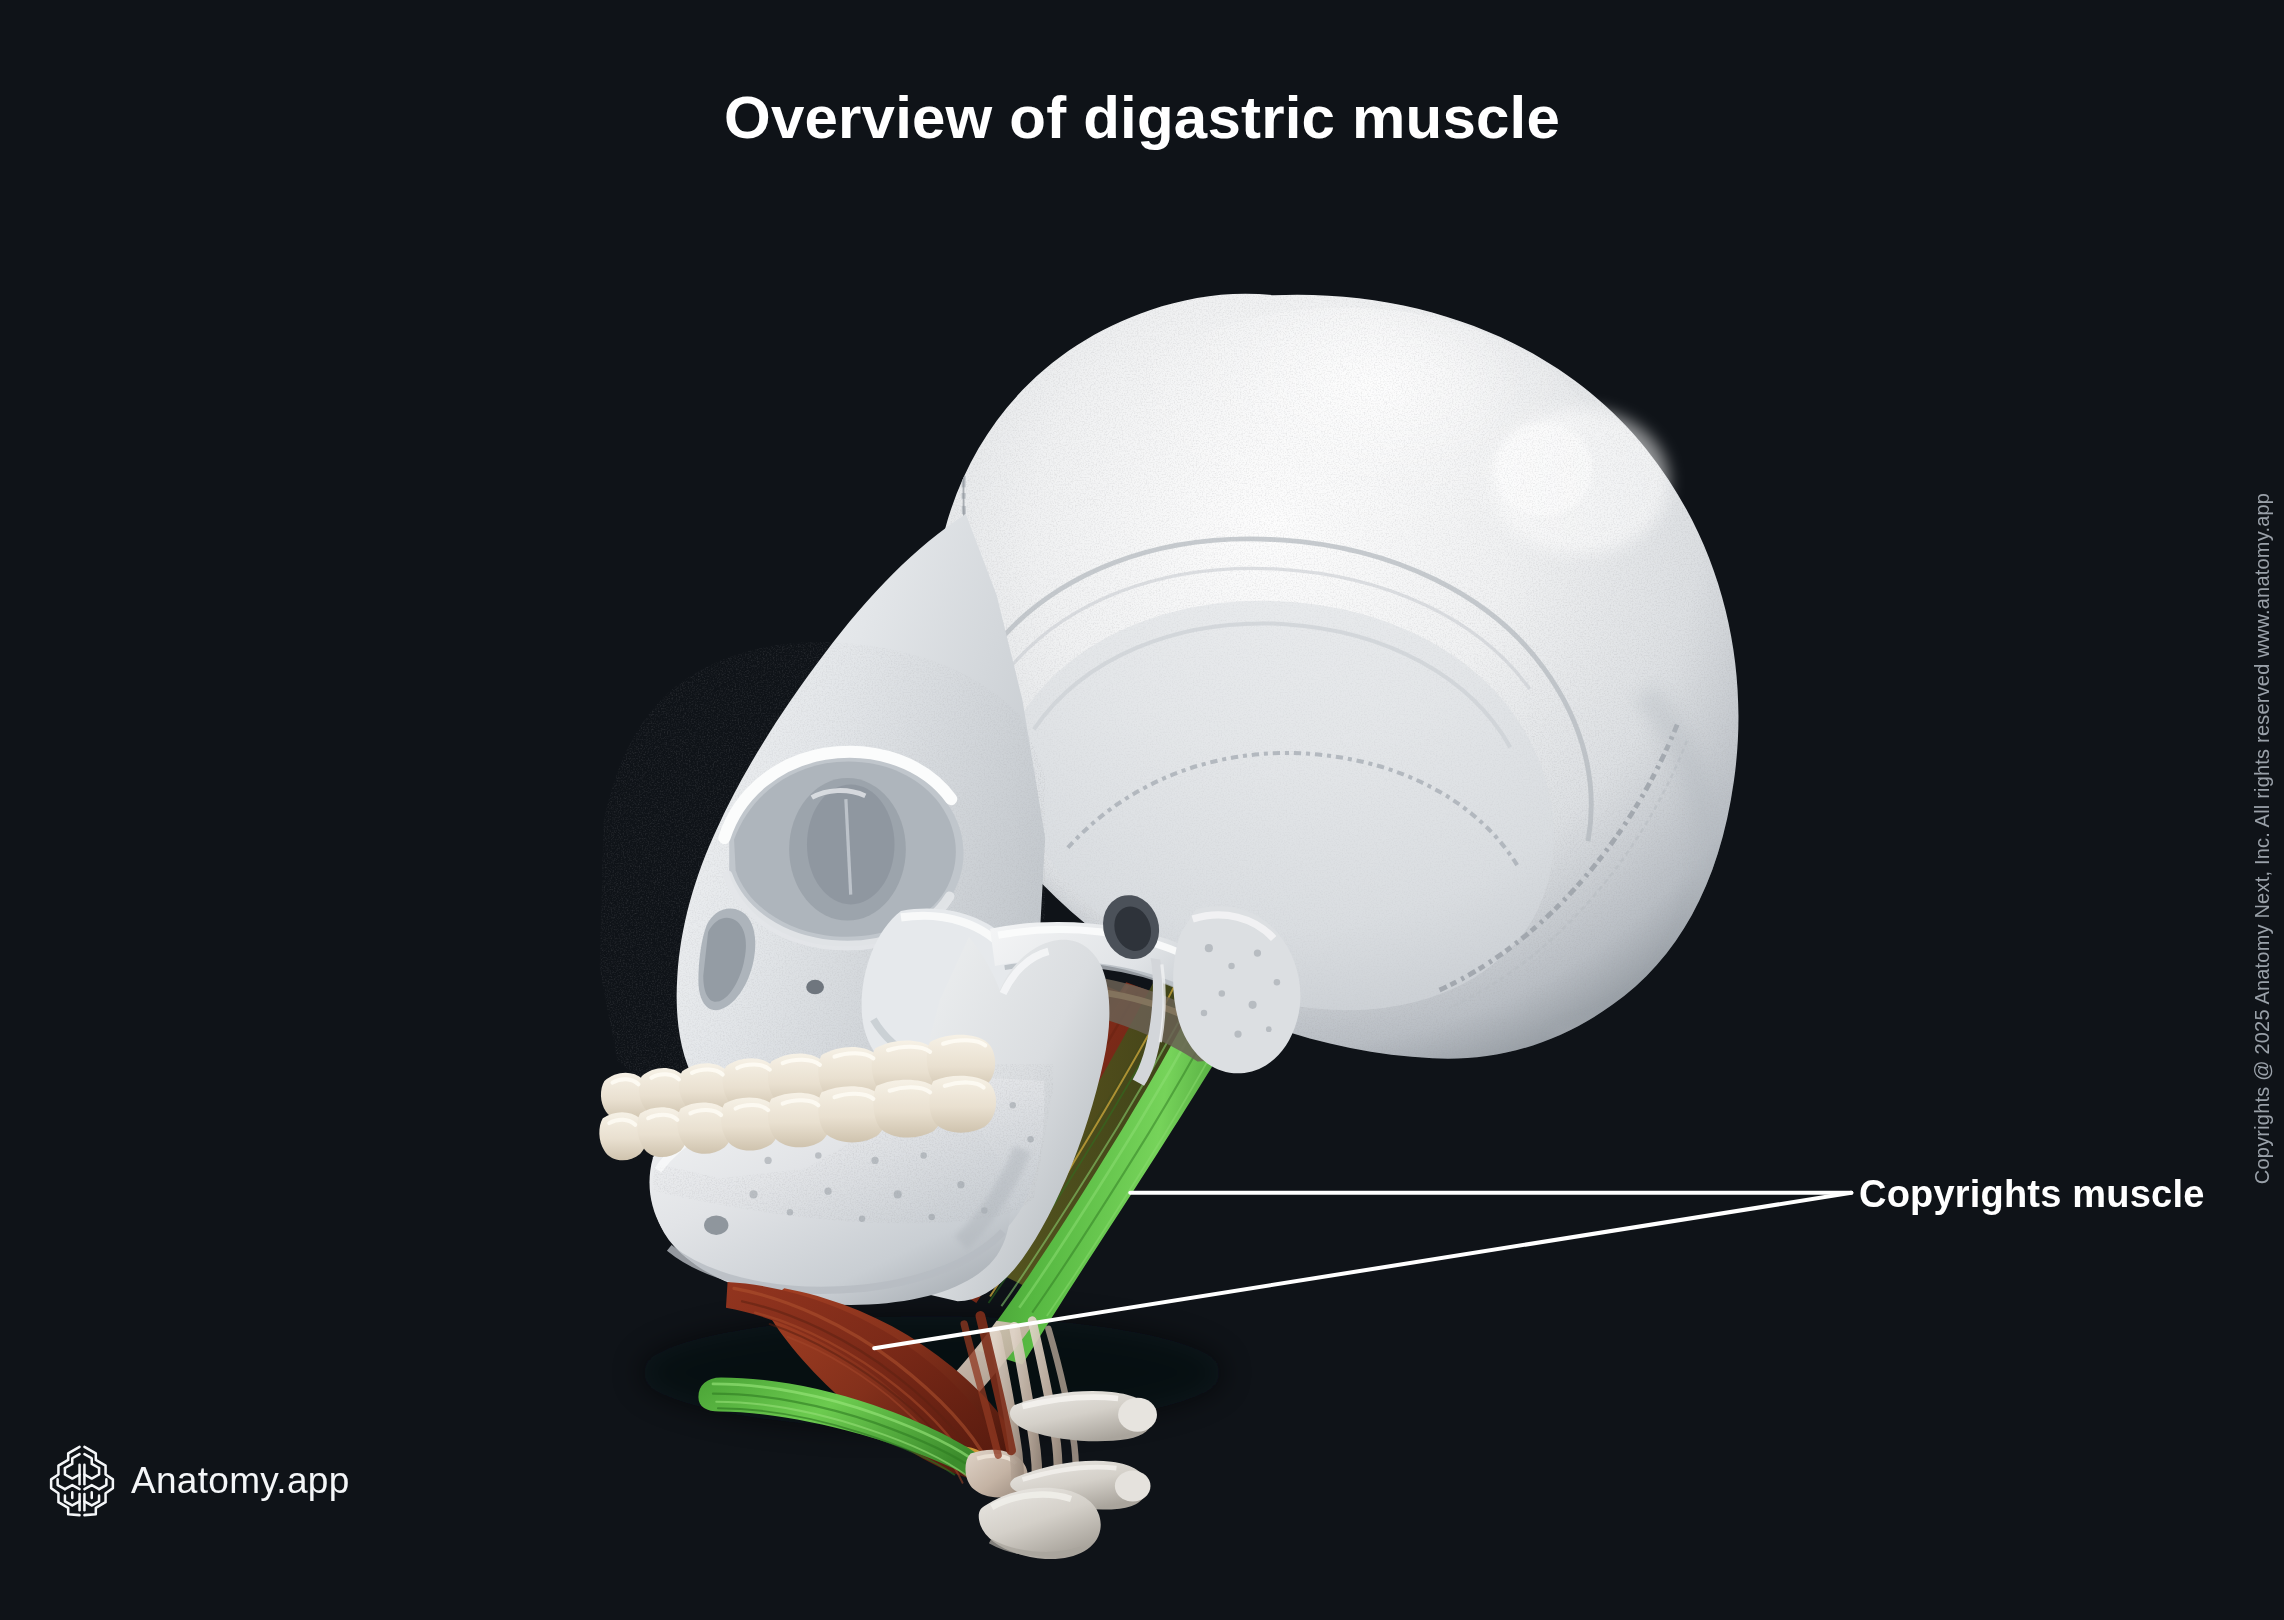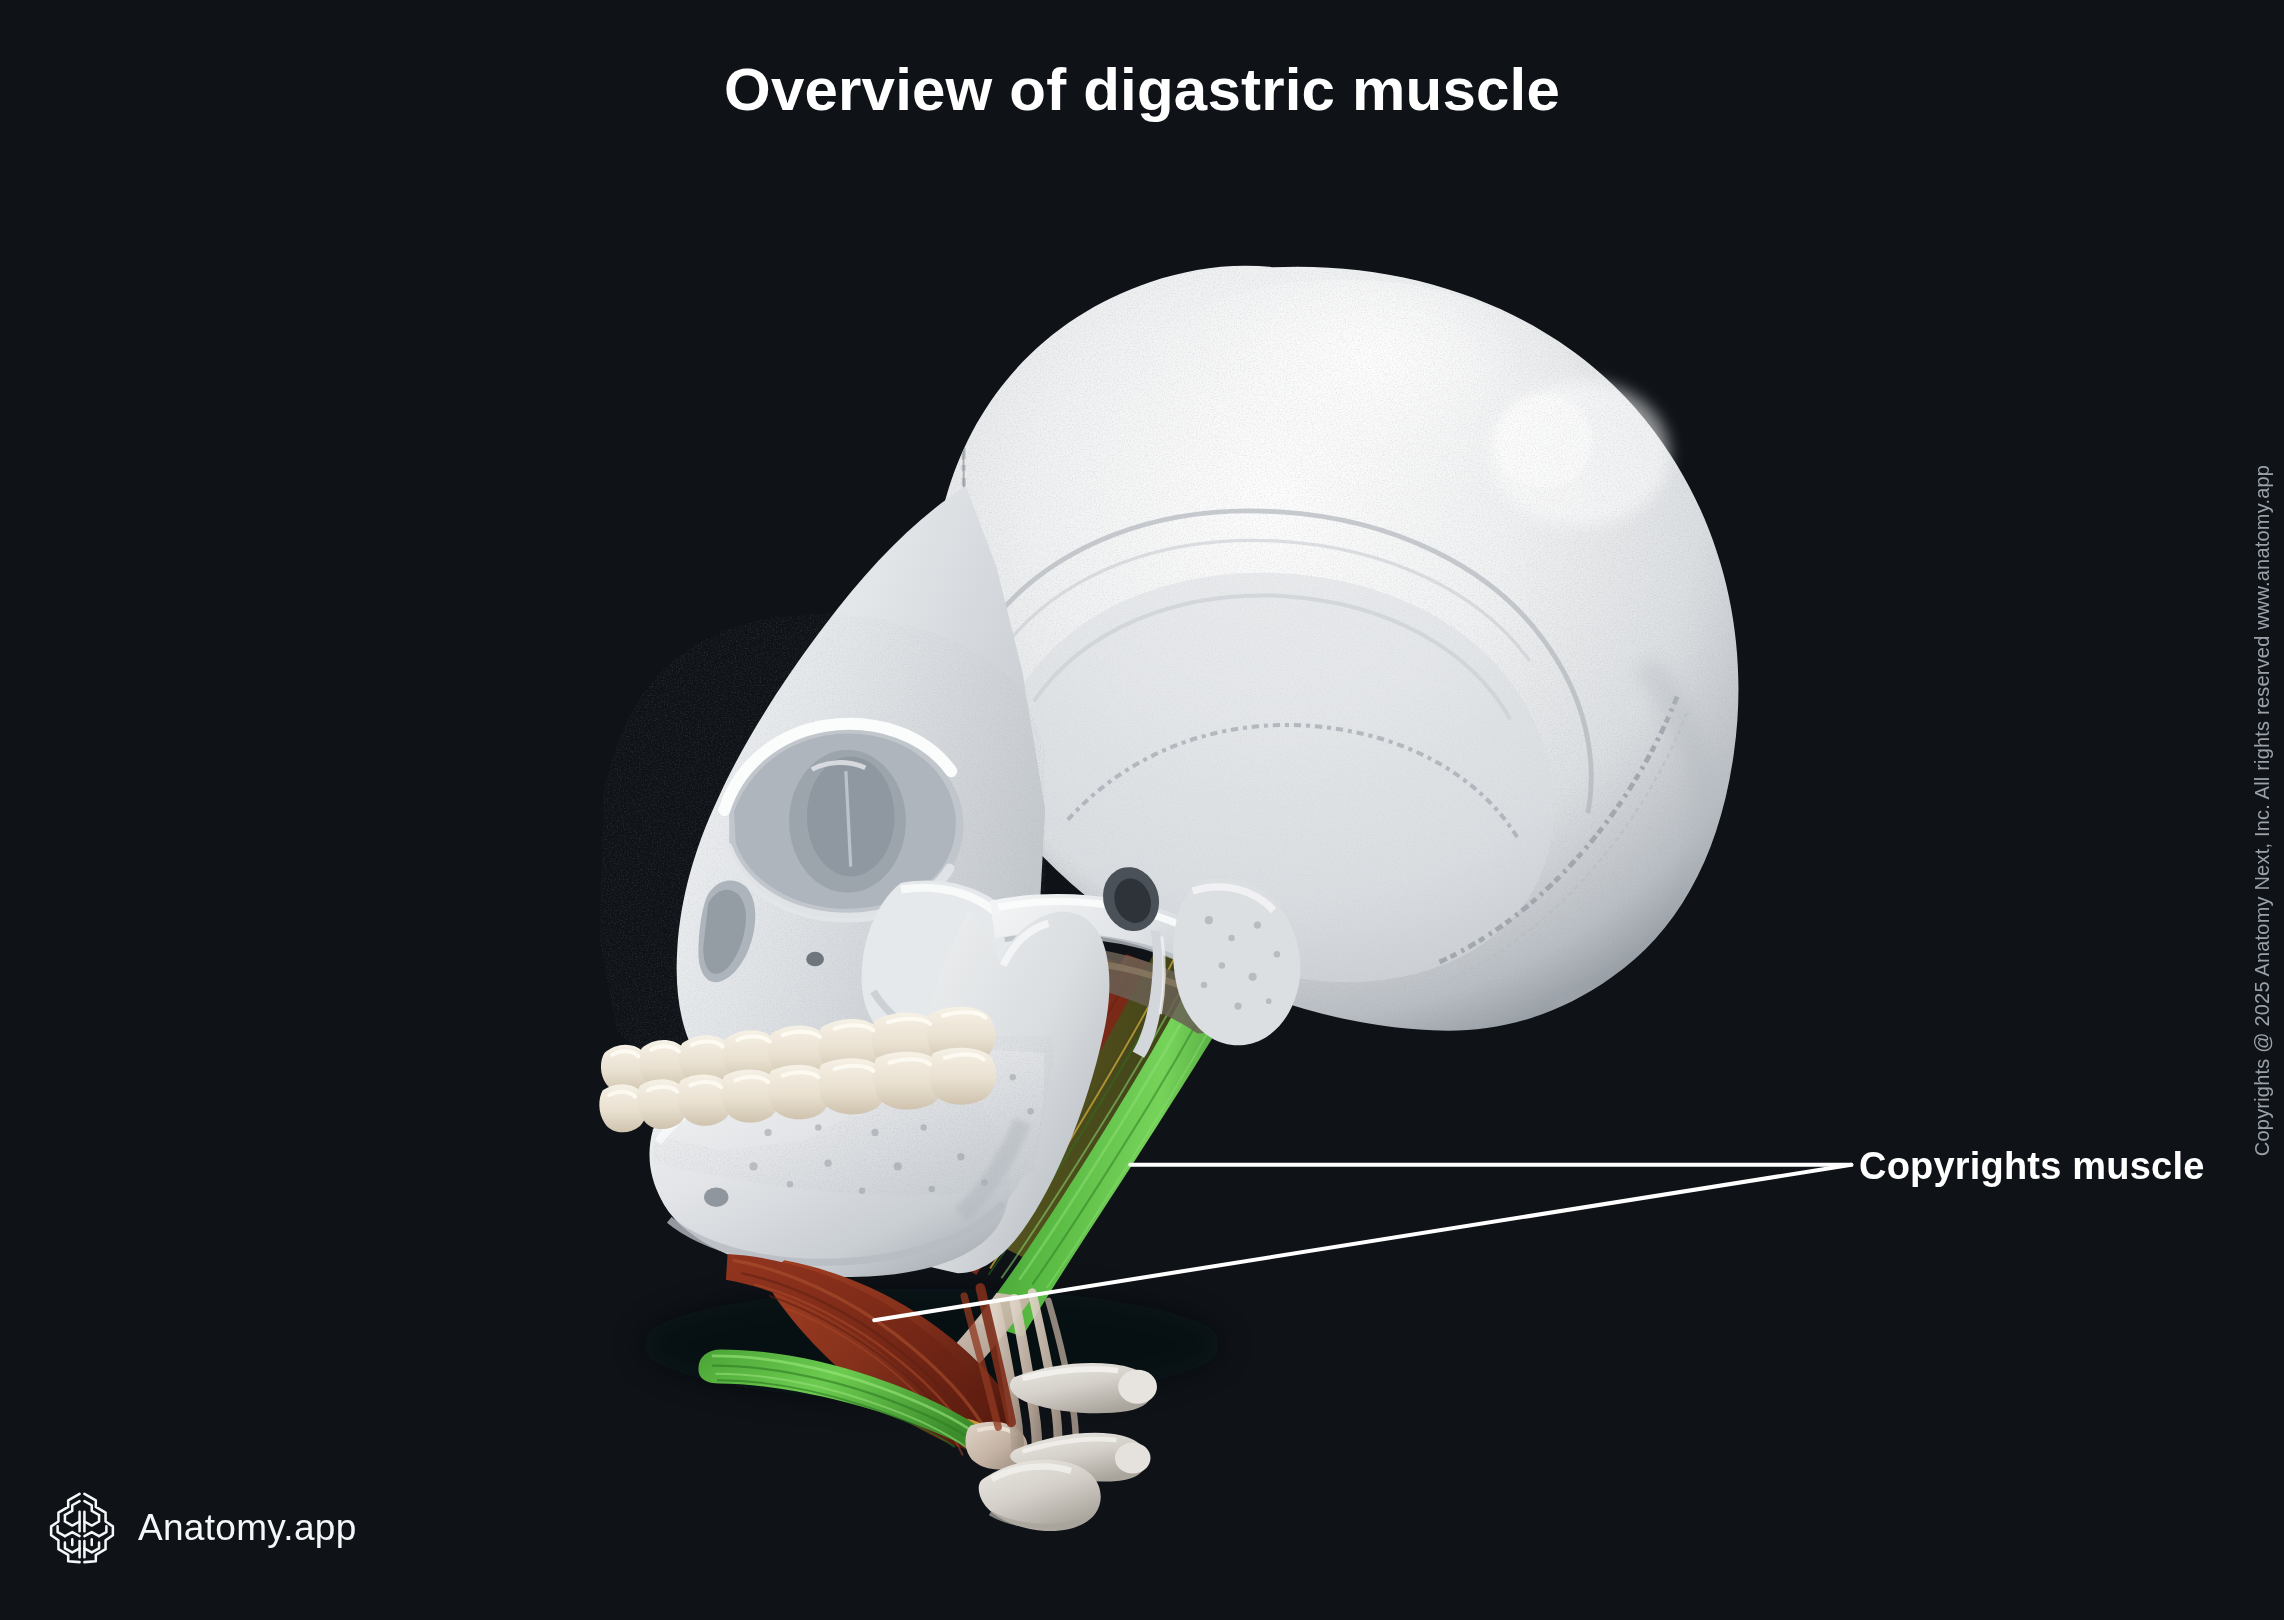--- a/index.html
+++ b/index.html
@@ -1,39 +1,39 @@
 <!DOCTYPE html>
 <html style="font-size:13px"><head>
 <meta charset="utf-8">
 <style>
   html,body{margin:0;padding:0;background:#0f1318;}
   body{
     width:2284px;height:1620px;overflow:hidden;position:relative;
     font-family:"Liberation Sans","DejaVu Sans",sans-serif;
     -webkit-font-smoothing:antialiased;
   }
-  #stage{position:absolute;inset:0;background:#14532d;}
+  #stage{position:absolute;inset:0;background:#14532d;margin-top:28px;}
 
   
   #title{
     position:absolute;left:0;top:58px;width:2284px;text-align:center;
     color:#ffffff;font-size:60px;font-weight:700;letter-spacing:0.2px;
     line-height:1.05;
   }
 
   
   #view-caption{
     position:absolute;left:0;top:1505px;width:2284px;text-align:center;
     color:#f2f4f6;font-size:34px;font-weight:600;letter-spacing:0.2px;
   }
 
   
   #logo{
-    position:absolute;left:47px;top:1489px;
-    display:flex;align-items:center;gap:21px;
+    position:absolute;left:47px;top:1414px;
+    display:flex;align-items:center;gap:14px;
   }
   #logo-mark{width:70px;height:78px;display:block;}
   #logo-text{color:#f4f6f8;font-size:37px;font-weight:400;letter-spacing:0.3px;}
 
   
   #copyright{
     position:absolute;
     right:-3.2px;top:0;height:1620px;width:49px;
     display:flex;align-items:center;justify-content:center;
   }

